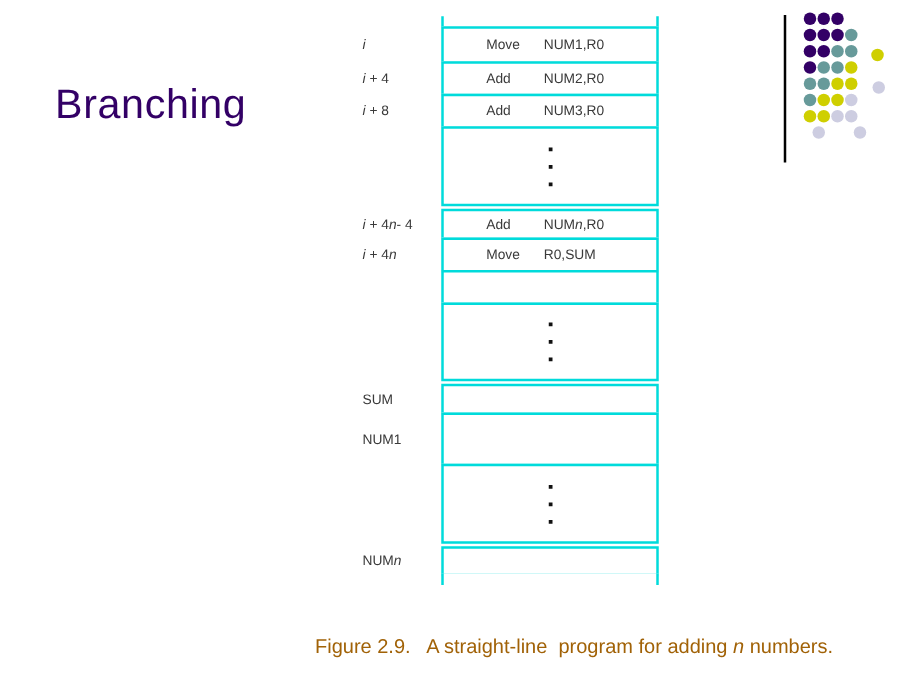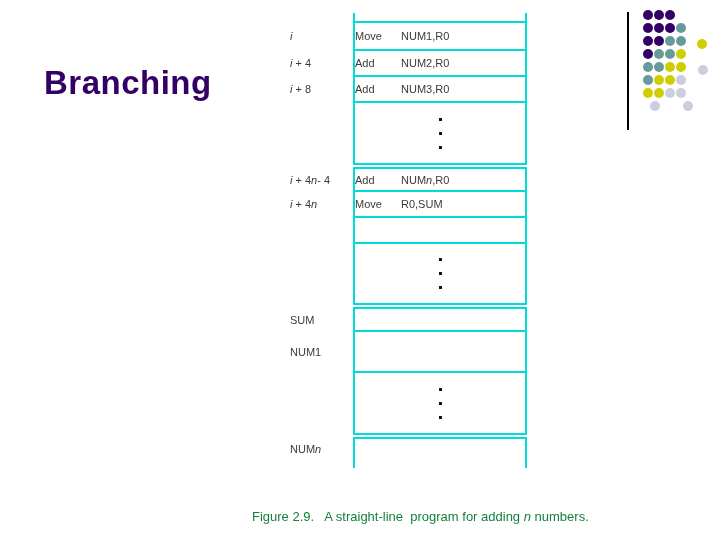--- a/index.html
+++ b/index.html
@@ -2,47 +2,47 @@
 <html><head>
 <meta charset="utf-8">
 <style>
   html,body{margin:0;padding:0;background:#888;}
   .slide{
     position:relative;width:720px;height:540px;background:#ffffff;
     overflow:hidden;font-family:"Liberation Sans","DejaVu Sans",sans-serif;
   }
   .it{font-style:italic;}
   .slide-title{
-    position:absolute;left:44px;top:64px;font-size:33px;font-weight:bold;
+    position:absolute;left:44px;top:64px;font-size:33px;font-weight:normal;
     letter-spacing:0.5px;color:var(--title-color,#330066);white-space:nowrap;
   }
   
   #memory-table{position:absolute;left:290px;top:13px;width:237px;}
   .mgroup + .mgroup{margin-top:2px;}
   .mrow{display:flex;align-items:stretch;}
   .mrow + .mrow{margin-top:-2px;}
   .mlabel{
     width:63px;flex:none;display:flex;align-items:center;
     font-size:11px;color:var(--text-color,#3a3a3a);white-space:pre;
   }
   .mcell{
     width:174px;flex:none;box-sizing:border-box;
     border:2px solid var(--cyan,#00dbdb);background:#fff;
     display:flex;align-items:center;
     font-size:11px;color:var(--text-color,#3a3a3a);white-space:pre;
   }
   .mcell.stub{border-top:none;border-bottom:none;}
   .mcell.dots{flex-direction:column;justify-content:center;gap:11px;}
   .edot{width:3px;height:3px;background:#111;flex:none;}
-  .mcell.instruction{}
+  .mcell.instruction{padding-left:34px;}
   .op{width:46px;flex:none;}
   
   .caption{
-    position:absolute;left:252px;top:509px;font-size:13px;
-    color:#15803d;white-space:pre;
+    position:absolute;left:252px;top:509px;font-size:16px;
+    color:#a16207;white-space:pre;
   }
   
   #decor{position:absolute;left:0;top:0;width:720px;height:540px;pointer-events:none;}
   .decor-line{position:absolute;width:2px;background:#000;}
   .ddot{position:absolute;border-radius:50%;}
 </style>
 </head>
 <body>
 
 <div class="slide" style="--title-color: #330066; --cyan: #00dbdb; --text-color: #3a3a3a;">

